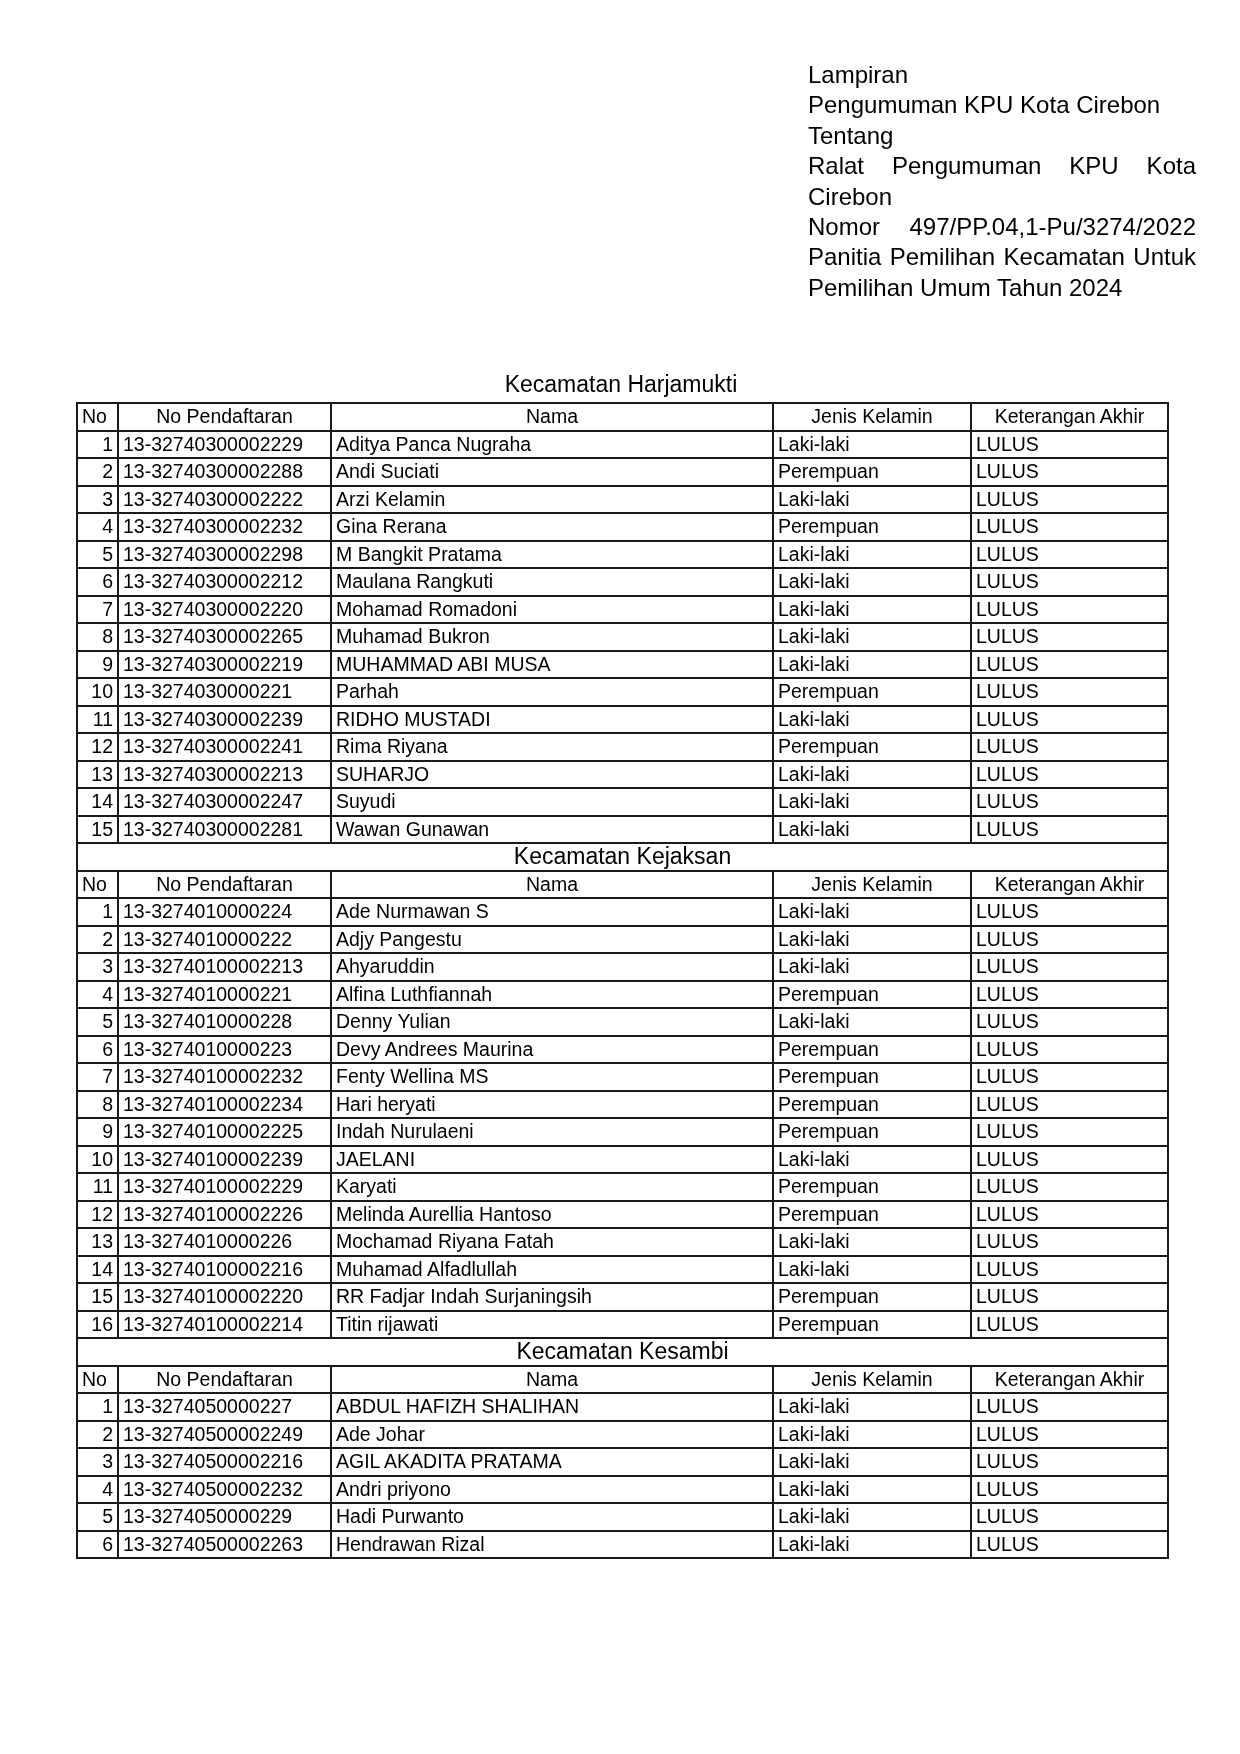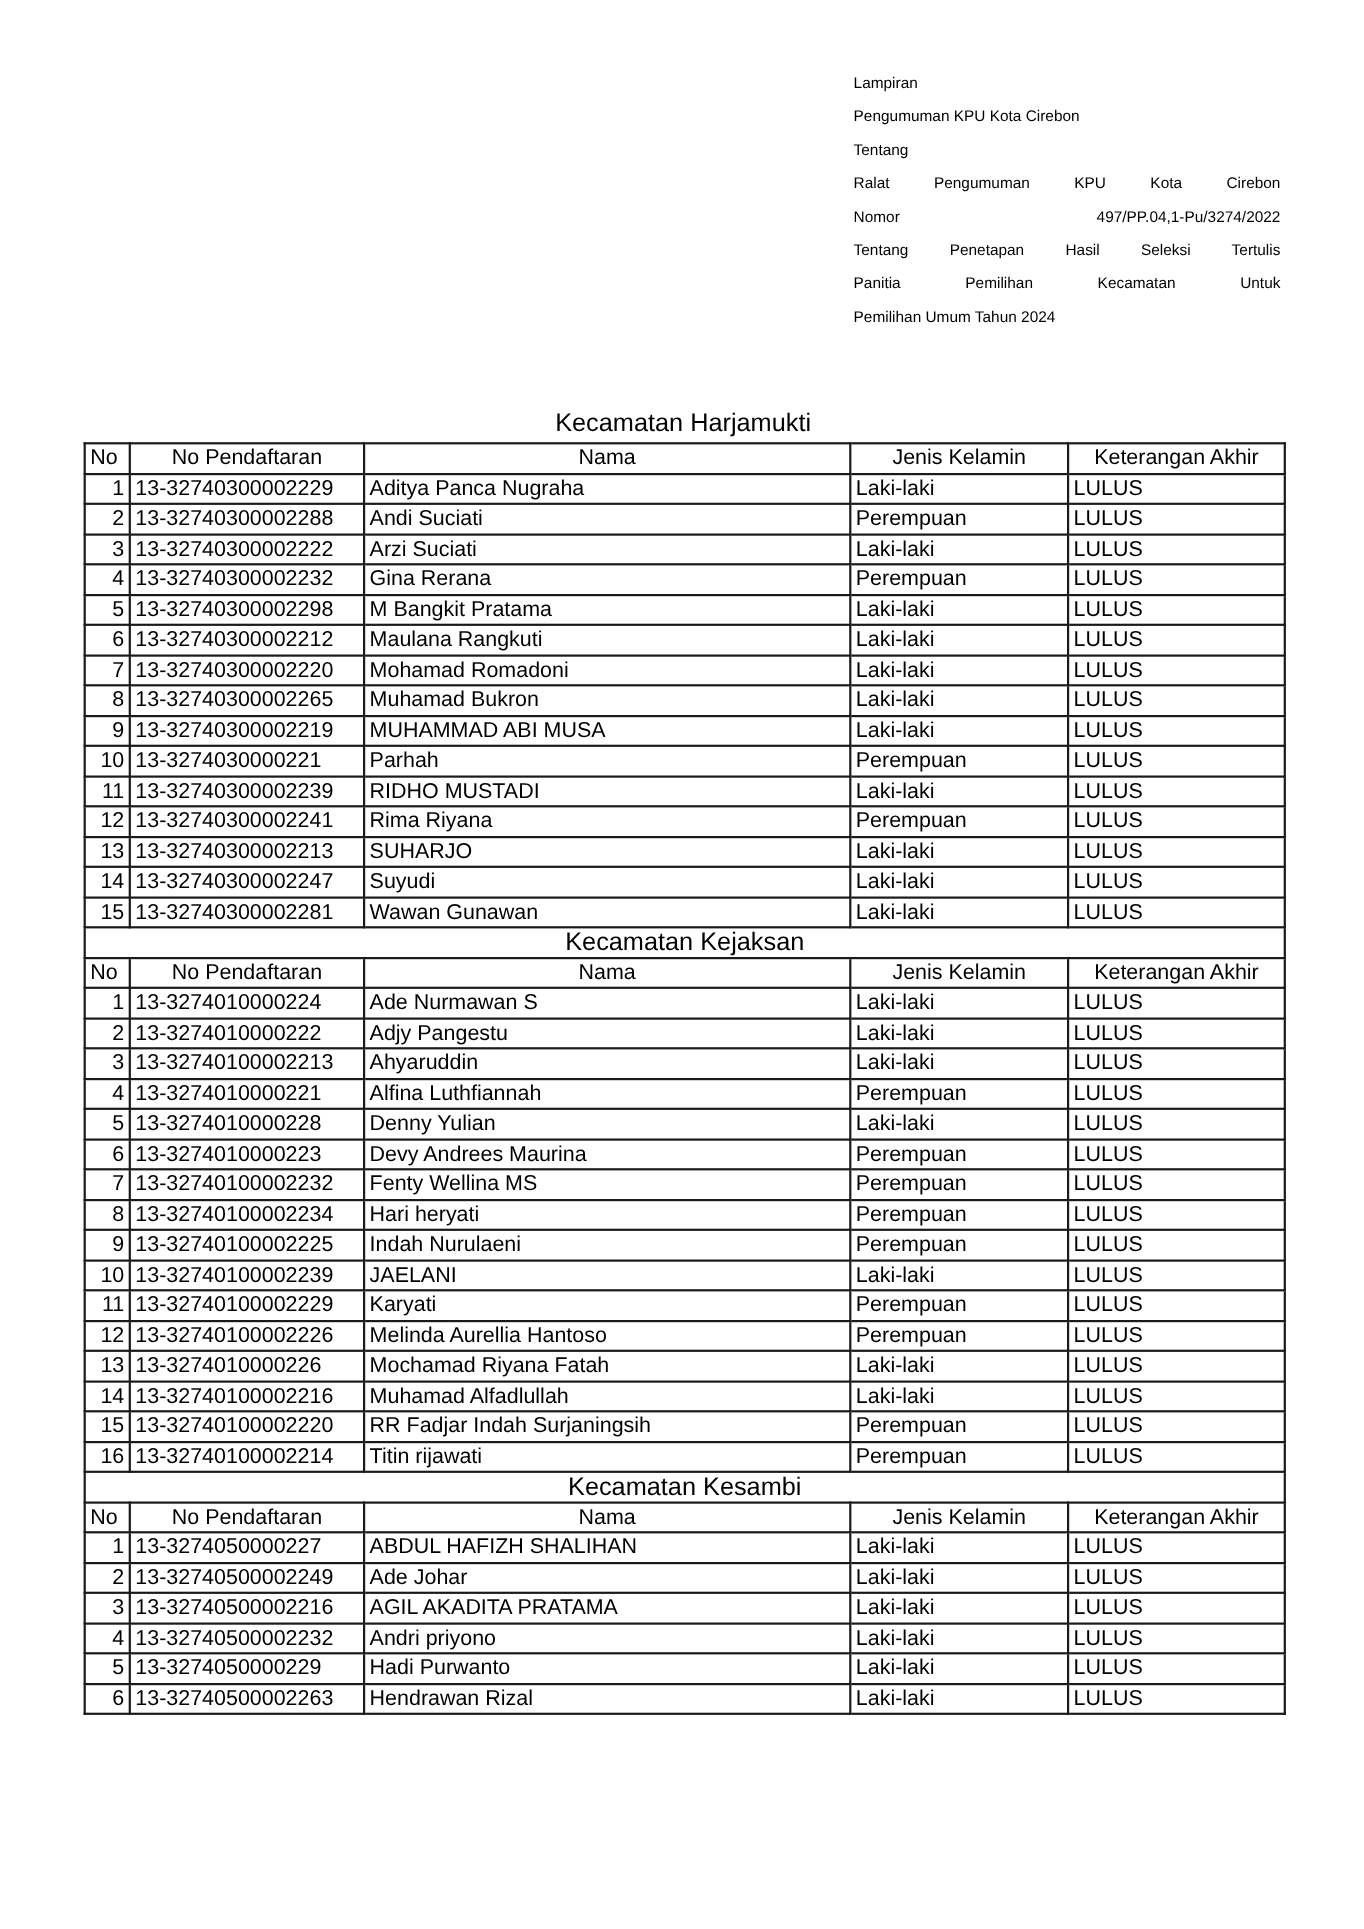--- a/index.html
+++ b/index.html
@@ -1,19 +1,19 @@
 <!DOCTYPE html>
 <html><head>
 <meta charset="utf-8">
 <style>
   html, body { margin: 0; padding: 0; background: #ffffff; }
   body { width: 1240px; height: 1754px; position: relative; font-family: "Liberation Sans", sans-serif; color: #000; }
   .attachment {
-    position: absolute; left: 776px; top: 60px; width: 388px;
-    font-size: 14px; line-height: 30.4px; text-align: justify;
+    position: absolute; left: 808px; top: 60px; width: 388px;
+    font-size: 24px; line-height: 30.4px; text-align: justify;
   }
   .attachment .line { display: block; }
   .attachment .line.justify { text-align: justify; text-align-last: justify; }
   .top-title {
     position: absolute; left: 76px; width: 1090px; top: 366px;
     text-align: center; font-weight: normal; font-size: 23px; line-height: 36px;
   }
   table.results {
     position: absolute; left: 76px; top: 402px; width: 1091px;
     border-collapse: collapse; font-size: 19.5px; table-layout: fixed; padding-left: 22px;
@@ -36,21 +36,20 @@
 </style>
 </head>
 <body>
 
 <div class="attachment">
   <span class="line">Lampiran</span>
   <span class="line">Pengumuman KPU Kota Cirebon</span>
   <span class="line">Tentang</span>
   <span class="line justify">Ralat Pengumuman KPU Kota Cirebon</span>
   <span class="line justify">Nomor 497/PP.04,1-Pu/3274/2022</span>
-  <span class="line justify">Tentang Penetapan Hasil Seleksi Tertulis</span>
   <span class="line justify">Panitia Pemilihan Kecamatan Untuk</span>
   <span class="line">Pemilihan Umum Tahun 2024</span>
 </div>
 
 <div class="top-title">Kecamatan Harjamukti</div>
 
 <table class="results">
   <colgroup>
     <col class="c-no">
       <col class="c-reg">
@@ -76,21 +75,21 @@
       <tr>
         <td class="no">2</td>
         <td>13-32740300002288</td>
         <td>Andi Suciati</td>
         <td>Perempuan</td>
         <td>LULUS</td>
       </tr>
       <tr>
         <td class="no">3</td>
         <td>13-32740300002222</td>
-        <td>Arzi Suciati</td>
+        <td>Arzi Kelamin</td>
         <td>Laki-laki</td>
         <td>LULUS</td>
       </tr>
       <tr>
         <td class="no">4</td>
         <td>13-32740300002232</td>
         <td>Gina Rerana</td>
         <td>Perempuan</td>
         <td>LULUS</td>
       </tr>

